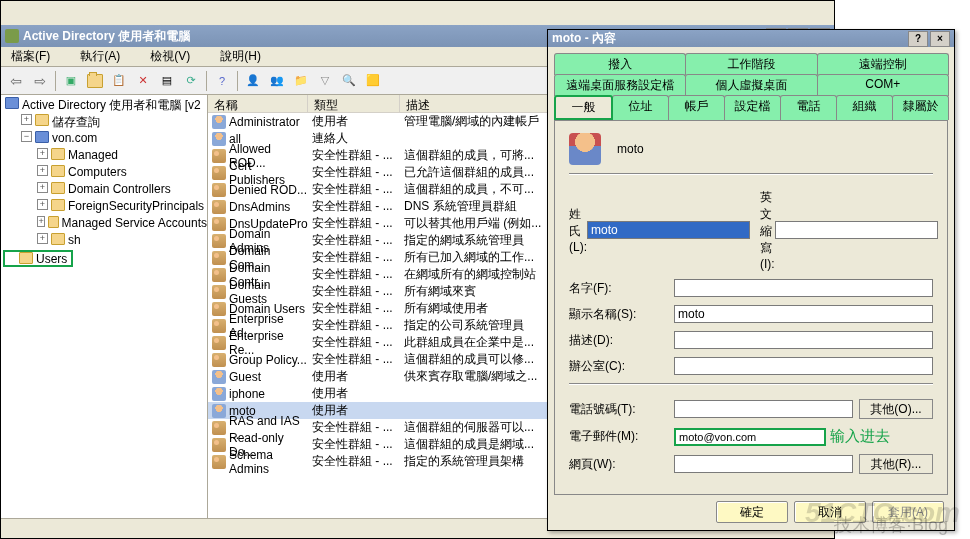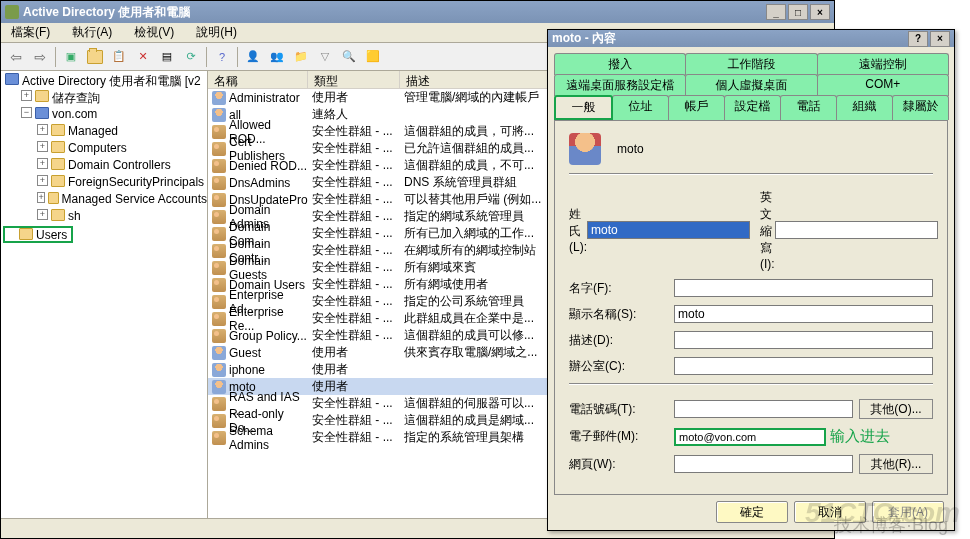--- a/index.html
+++ b/index.html
@@ -1,26 +1,26 @@
 <!DOCTYPE html>
 <html><head>
 <meta charset="utf-8">
 <style>
 * { box-sizing: border-box; margin: 0; padding: 0; font-family: "Microsoft JhengHei", "PMingLiU", Tahoma, sans-serif; font-size: 12px; }
 body { background: #fff; width: 970px; height: 539px; position: relative; overflow: hidden; }
 
 
 .main-window { position: absolute; left: 0; top: 0; width: 835px; height: 539px; border: 1px solid #000; background: #ece9d8; display: flex; flex-direction: column; }
-.titlebar { background: linear-gradient(#8ba3c5, #7b93b5); height: 22px; display: flex; align-items: center; padding: 0 4px; color: #fff; font-weight: bold; }
+.titlebar { background: linear-gradient(#8ba3c5, #7b93b5); height: 22px; display: flex; align-items: center; padding: 0 4px; color: #fff; font-weight: bold; margin-top: 24px; }
 .titlebar-icon { width: 14px; height: 14px; background: #7a9b4a; margin-right: 4px; border-radius:2px; }
 .titlebar-text { flex: 1; }
 .win-controls { display: flex; gap: 2px; }
 .win-btn { width: 20px; height: 16px; background: #d4d0c8; border: 1px solid #888; display:flex; align-items:center; justify-content:center; font-size:10px; color:#000; }
 
-.menubar { height: 20px; background: #ece9d8; display: flex; align-items: center; padding: 0 4px; gap: 10px; border-bottom: 1px solid #aca899; }
+.menubar { height: 20px; background: #ece9d8; display: flex; align-items: center; padding: 0 4px; gap: 18px; border-bottom: 1px solid #aca899; }
 .menu-item { padding: 2px 6px; cursor: default; }
 
 .toolbar { height: 28px; background: #f0f0f0; border-bottom: 1px solid #aca899; display: flex; align-items: center; padding: 0 4px; gap: 2px; }
 .tb-btn { width: 22px; height: 22px; border: 1px solid transparent; display: flex; align-items: center; justify-content: center; font-size: 11px; }
 .tb-btn.nav { font-size: 14px; color: #666; }
 .tb-sep { width: 1px; height: 20px; background: #aca899; margin: 0 2px; }
 .tb-icon-folder { width:16px; height:14px; background:#f5d58a; border:1px solid #c8a030; border-radius:1px; position:relative; }
 .tb-icon-folder::before { content:''; position:absolute; top:-3px; left:1px; width:6px; height:3px; background:#f5d58a; border:1px solid #c8a030; border-bottom:none; }
 
 .content { flex: 1; display: flex; background: #fff; overflow: hidden; }

